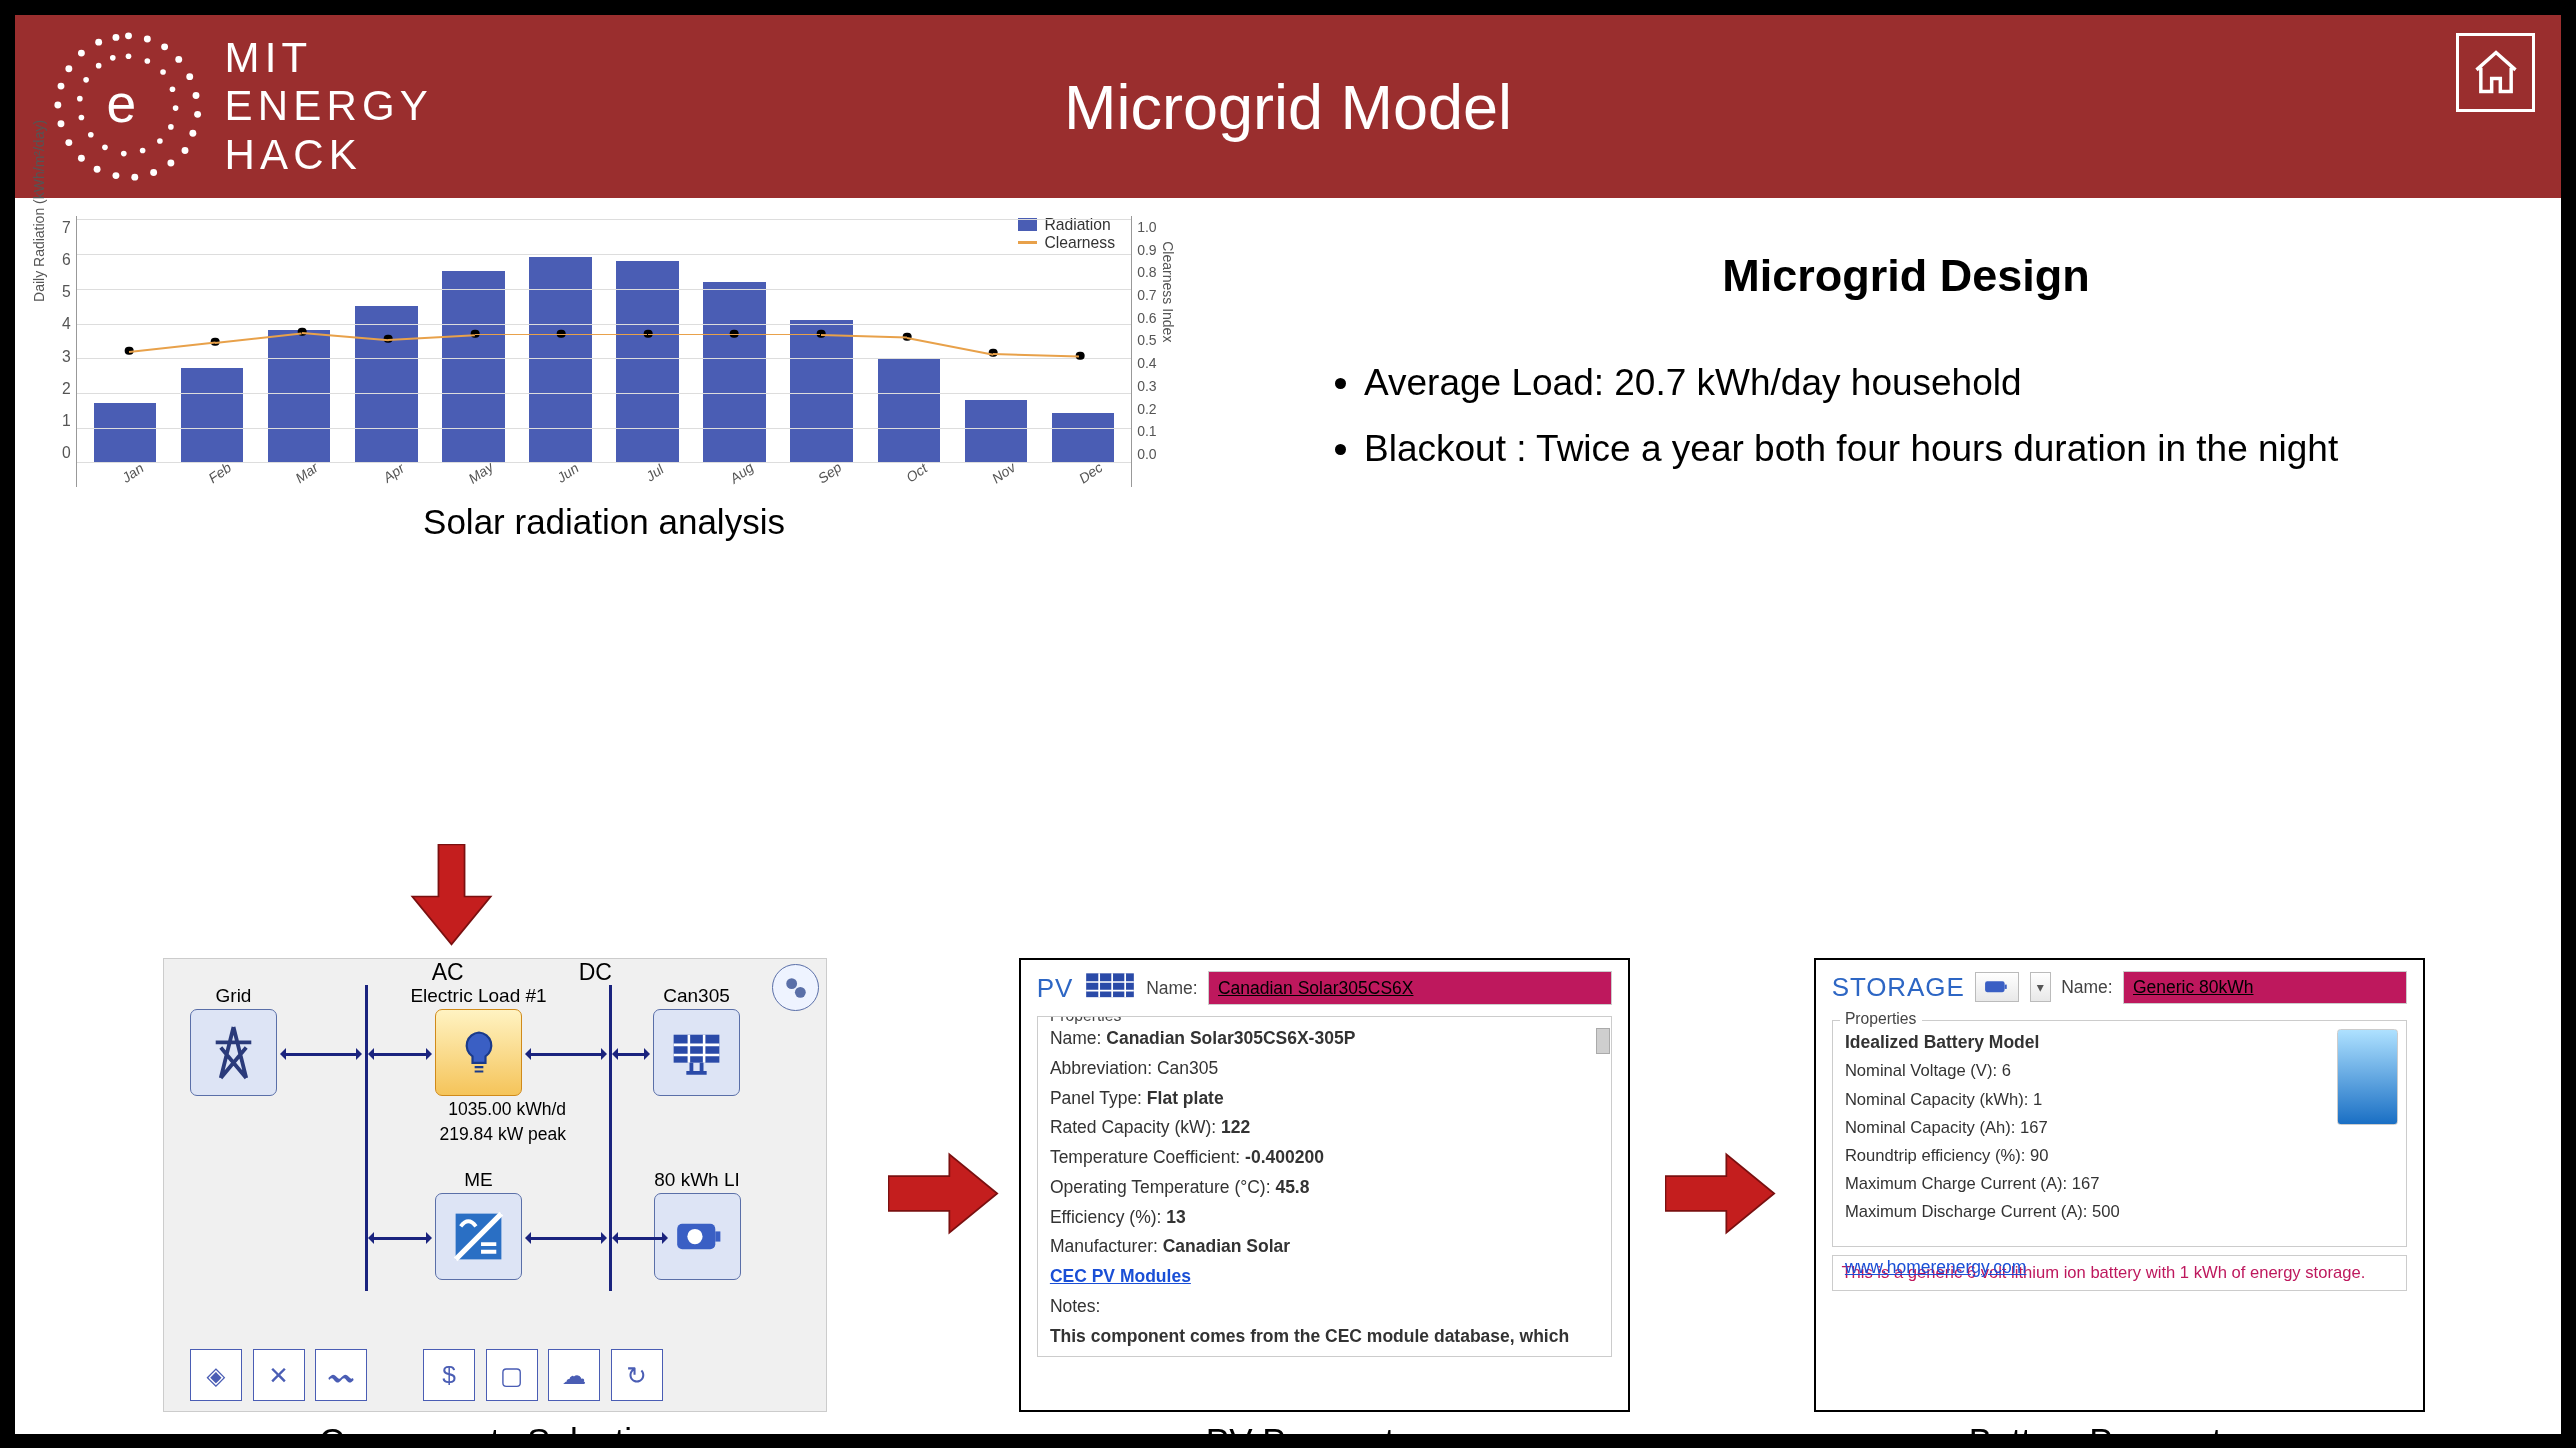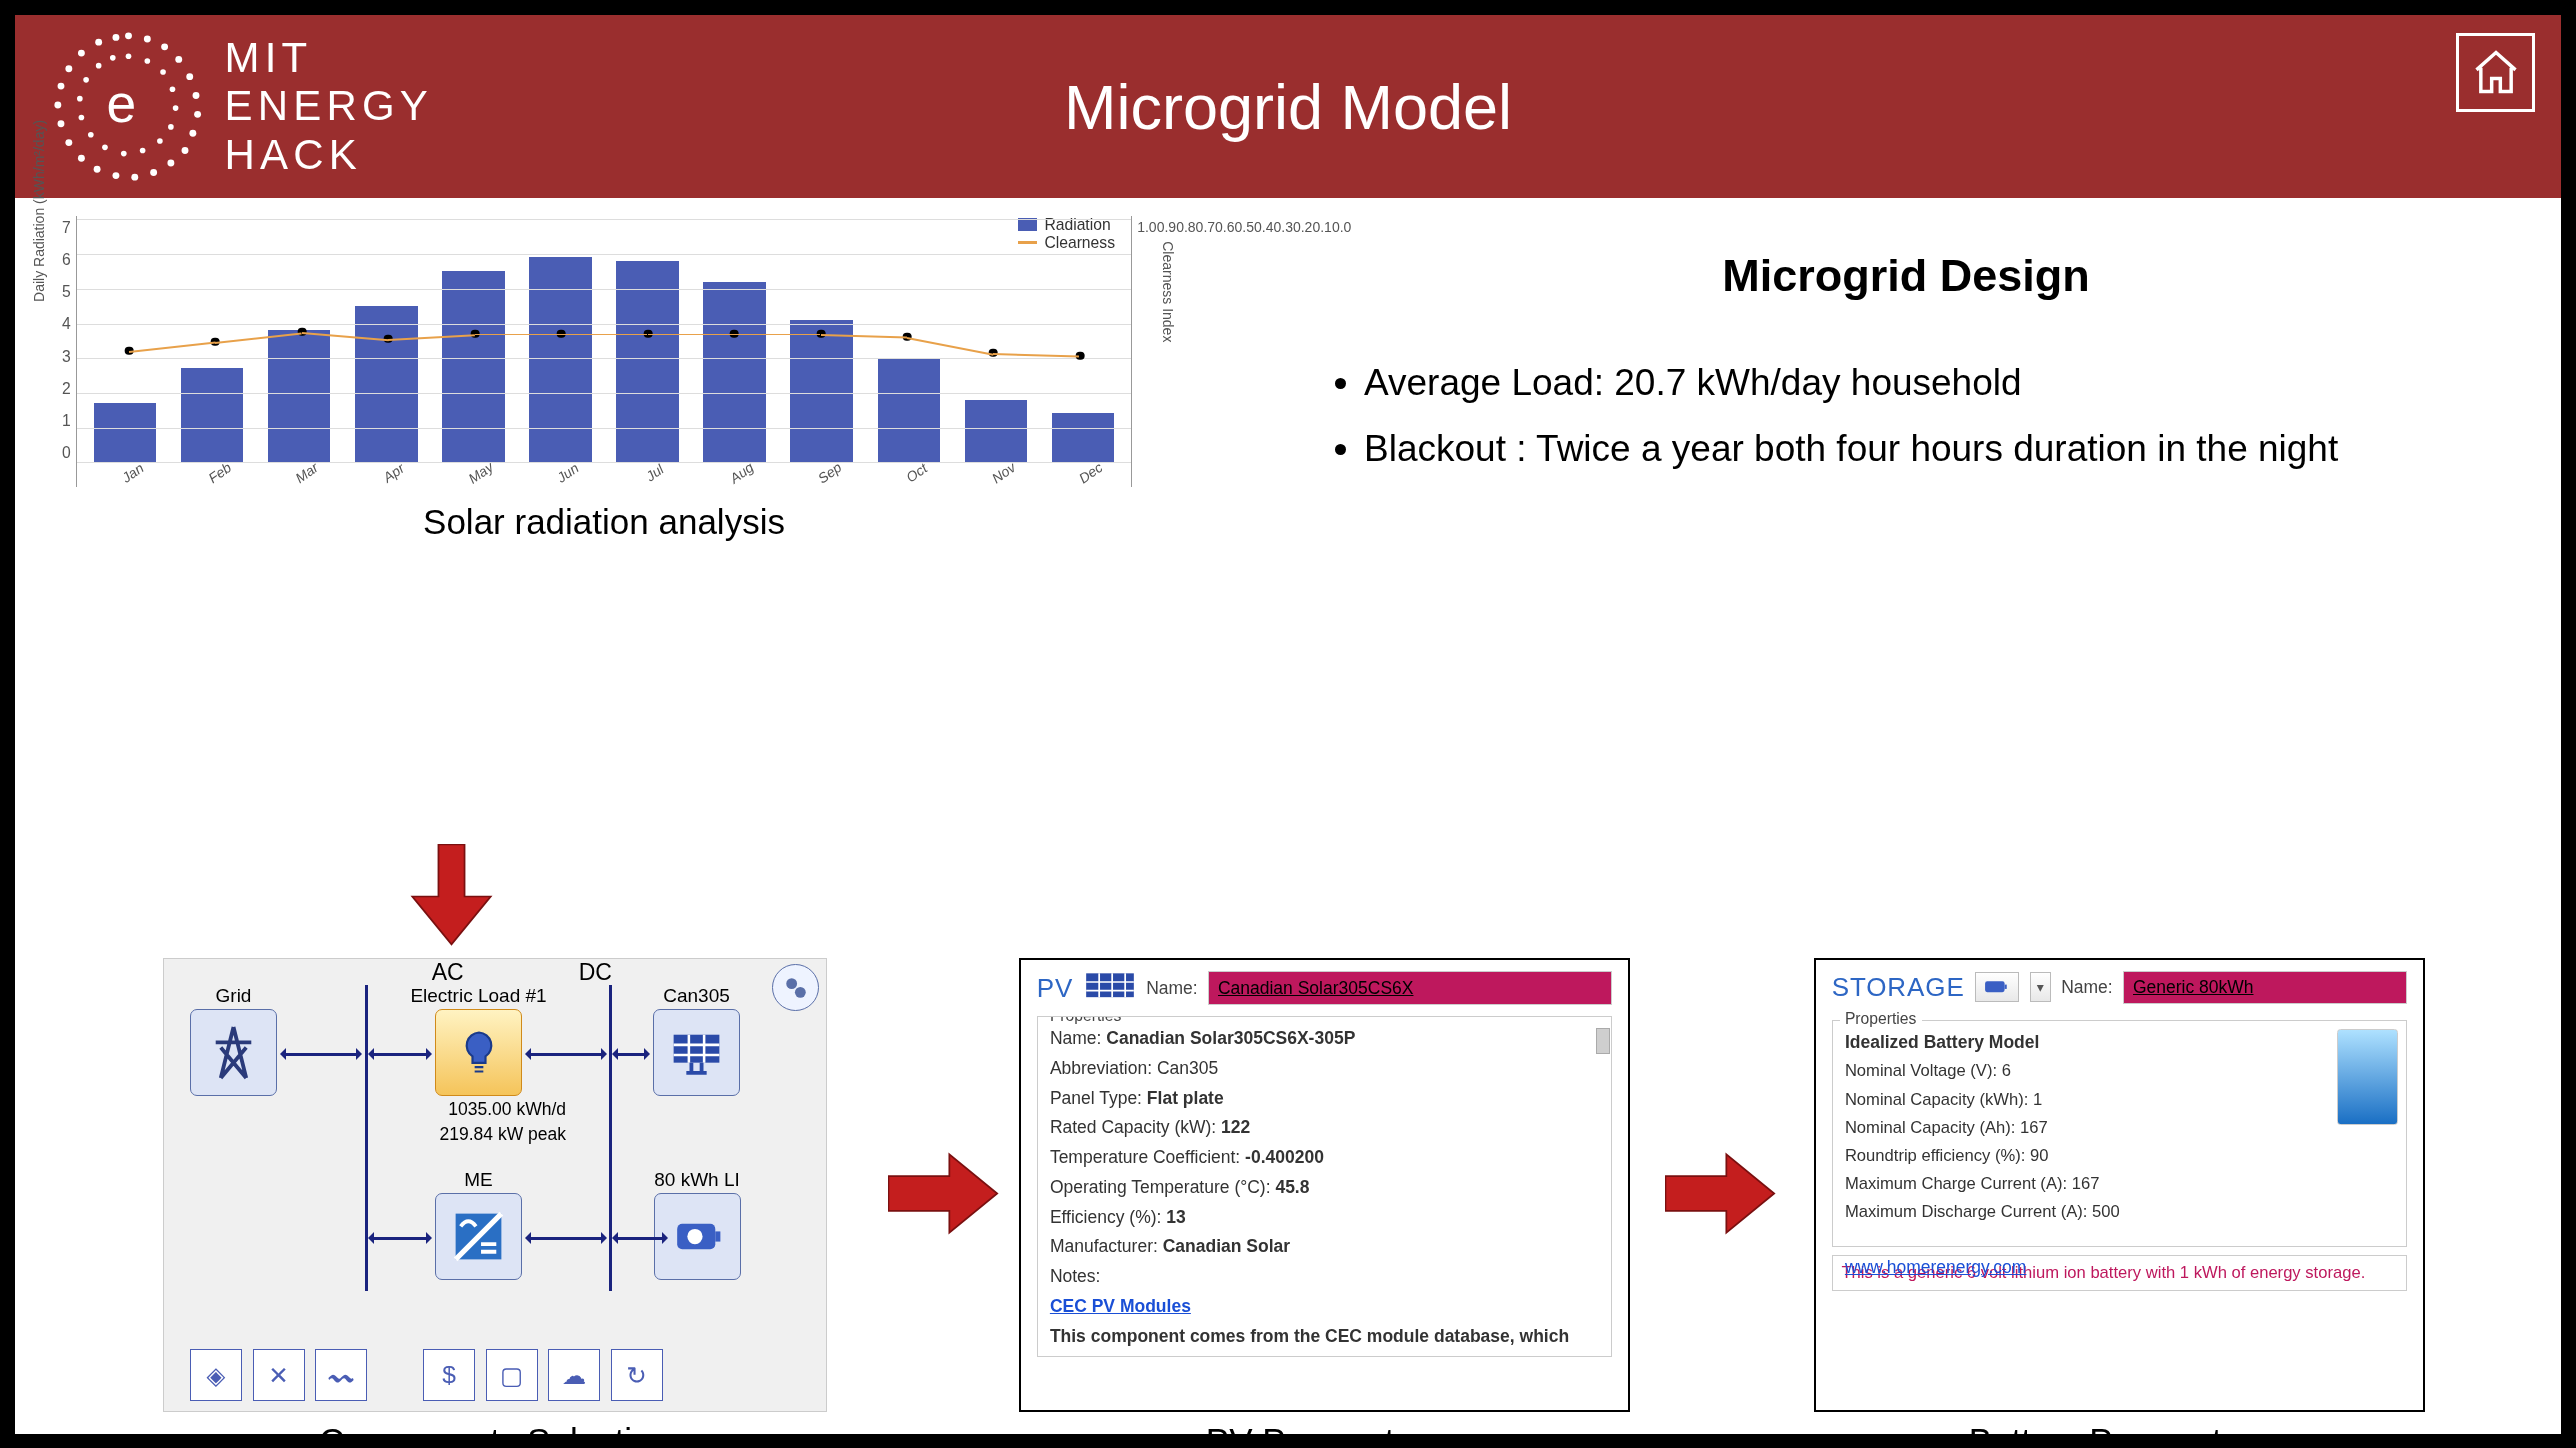--- a/index.html
+++ b/index.html
@@ -37,21 +37,21 @@
   .y2-label { position:absolute; right:-8.7px; top:55%; transform:rotate(90deg) translateX(-50%); transform-origin:right top; font-size:14px; color:#555; }
   .plot { flex:1; position:relative; border-left:0.9px solid #999; border-right:0.9px solid #999; }
   .grid-line { position:absolute; left:0; right:0; border-top:0.9px solid #ddd; }
   .bars { position:absolute; left:0; right:0; bottom:24.5px; top:3.5px; display:flex; align-items:flex-end; gap:8.7px; padding:0 8.7px; }
   .bar-wrap { flex:1; display:flex; flex-direction:column; align-items:center; height:100%; justify-content:flex-end; }
   .bar { width:80%; background:#4a5db4; }
   .dot { width:8.7px; height:8.7px; background:#000; border-radius:50%; position:absolute; transform:translate(-50%,-50%); }
   .line-seg { position:absolute; height:1.7px; background:#e8a14a; transform-origin:left center; }
   .x-ticks { position:absolute; left:0; right:0; bottom:0; height:24.5px; display:flex; padding:0 8.7px; gap:8.7px; }
   .xt { flex:1; text-align:center; font-size:14px; color:#555; font-style:italic; transform:rotate(-35deg); transform-origin:top center; padding-top:5.2px; white-space:nowrap; }
-  .y2-axis { width:35px; display:flex; flex-direction:row; justify-content:space-between; font-size:14px; color:#555; padding:3.5px 0 24.5px 5.2px; }
+  .y2-axis { width:35px; display:flex; flex-direction:column; justify-content:space-between; font-size:14px; color:#555; padding:3.5px 0 24.5px 5.2px; }
   .legend { position:absolute; right:52px; top:0; font-size:15.7px; color:#333; }
   .legend-row { display:flex; align-items:center; gap:7px; }
   .swatch-bar { width:19px; height:12.2px; background:#4a5db4; }
   .swatch-line { width:19px; height:2.6px; background:#e8a14a; }
   .chart-caption { text-align:center; font-size:35px; margin-top:15.7px; }
 
   
   .design-block { position:absolute; right:61px; top:52px; width:1188px; }
   .design-title { font-size:45px; font-weight:700; text-align:center; margin-bottom:52px; }
   .design-list { font-size:37px; line-height:1.55; padding-left:52px; }
@@ -420,22 +420,22 @@
         <span class="legend-lbl">Properties</span>
         <div class="scroll-thumb"></div>
         <div class="prow"><span>Name:</span> <b>Canadian Solar305CS6X-305P</b></div>
         <div class="prow"><span>Abbreviation:</span> <span>Can305</span></div>
         <div class="prow"><span>Panel Type:</span> <b>Flat plate</b></div>
         <div class="prow"><span>Rated Capacity (kW):</span> <b>122</b></div>
         <div class="prow"><span>Temperature Coefficient:</span> <b>-0.400200</b></div>
         <div class="prow"><span>Operating Temperature (°C):</span> <b>45.8</b></div>
         <div class="prow"><span>Efficiency (%):</span> <b>13</b></div>
         <div class="prow"><span>Manufacturer:</span> <b>Canadian Solar</b></div>
+        <div class="prow"><b class="link">CEC PV Modules</b></div>
         <div class="prow"><span>Notes:</span></div>
-        <div class="prow"><b class="link">CEC PV Modules</b></div>
         <div class="prow"><b>This component comes from the CEC module database, which was most recently updated in</b></div>
       </div>
     </div>
     <div class="pv-caption">PV Parameters</div>
 
     <div class="st-panel">
       <div class="panel-head">
         <span class="ptitle">STORAGE</span>
         <div class="st-toolbtn">
           <svg width="26" height="17.5" viewBox="0 0 24 16">

